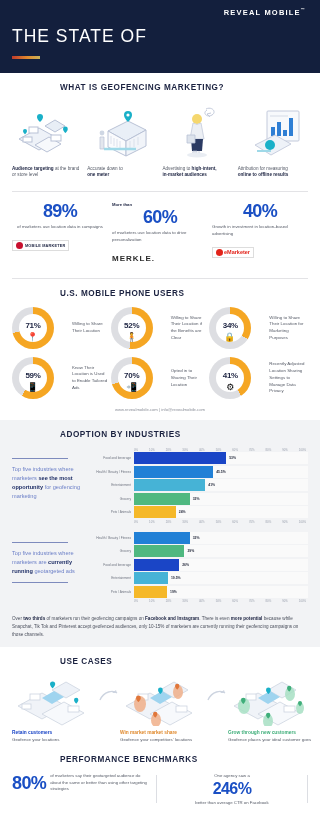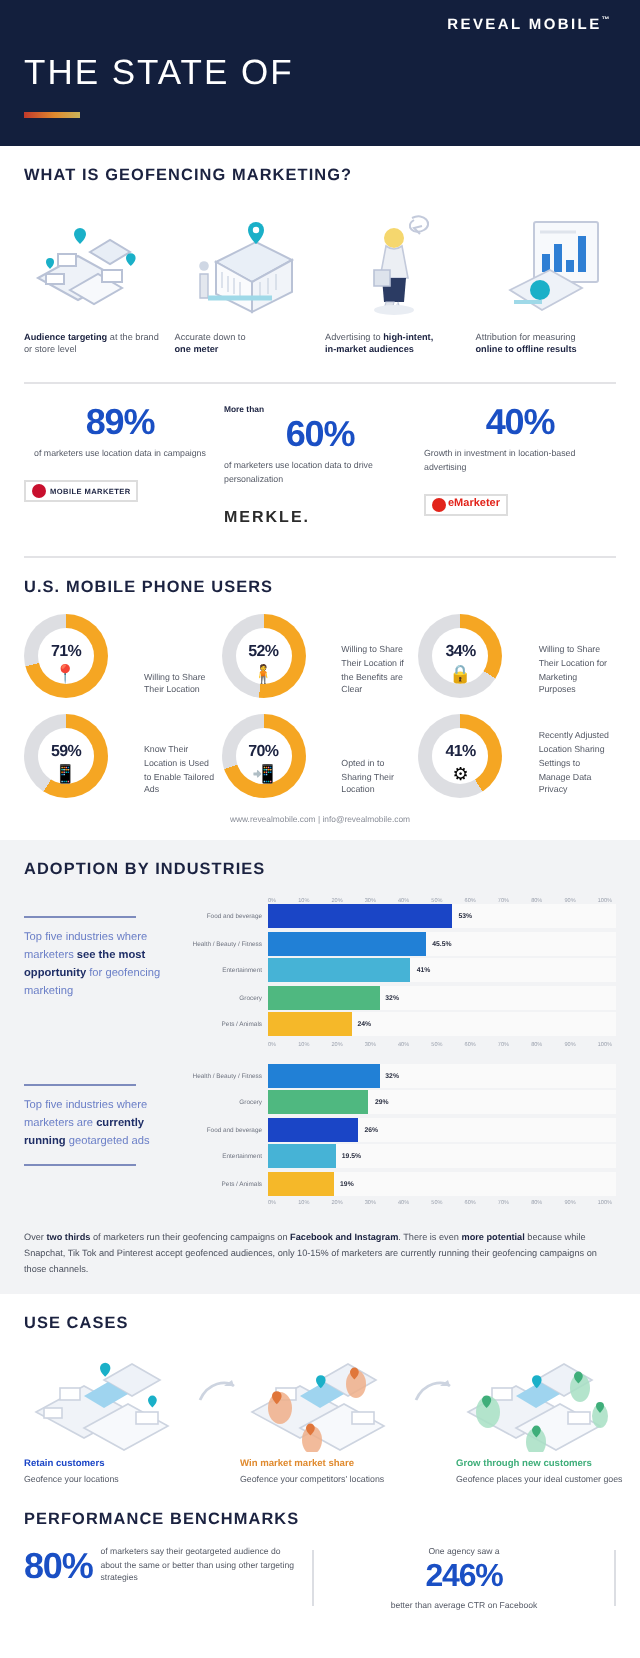--- a/index.html
+++ b/index.html
@@ -19,21 +19,21 @@
   .hero-l1 { color: #fff; font-size: 17.5px; font-weight: 300; letter-spacing: 1px;
              margin-top: 9px; line-height: 1.15; }
   .hero-l2 { color: #fff; font-size: 17.5px; font-weight: bold; letter-spacing: .2px;
              line-height: 1.15; margin-top: 1px;}
   .rule { width: 28px; height: 3px; margin-top: 10px;
           background: linear-gradient(90deg,#c0392b 0%, #e08a2e 55%, #c9b35a 100%); }
 
   
   .sec { padding: 10px 12px 6px 12px; }
   .sec-title { font-size: 8.2px; font-weight: bold; color: #1b2240;
-               letter-spacing: .55px; margin-bottom: 9px; }
+               letter-spacing: .55px; margin-bottom: 9px; margin-left: 48px; }
   .hr { height: 1px; background: #e3e3e6; margin: 6px 12px 0 12px; }
 
   
   .four { display: flex; gap: 5px; }
   .four .cell { flex: 1; }
   .ill { height: 60px; display: flex; align-items: flex-end; justify-content: center; }
   .cap { font-size: 4.6px; color: #555a66; line-height: 1.45; margin-top: 5px; }
   .cap b { color: #1b2240; }
 
   
@@ -50,21 +50,21 @@
   .logo-dot { width: 7px; height: 7px; border-radius: 50%; background: #c8102e; }
   .logo-mm span { font-size: 3.8px; font-weight: bold; color: #1b2240; letter-spacing: .2px; }
   .logo-merkle { font-size: 8px; font-weight: bold; color: #2b2b2b; letter-spacing: 1px; }
   .logo-em { display: flex; align-items: center; gap: 1px; border: .5px solid #ddd;
              padding: 1px 3px; }
   .logo-em .dot { width: 7px; height: 7px; border-radius: 50%; background: #e2231a; }
   .logo-em span { font-size: 5.5px; font-weight: bold; color: #e2231a; }
 
   
   .donut-grid { display: flex; flex-wrap: wrap; row-gap: 8px; }
-  .donut-cell { width: 33.33%; display: flex; align-items: flex-end; gap: 18px; padding-right: 3px; }
+  .donut-cell { width: 33.33%; display: flex; align-items: center; gap: 18px; padding-right: 3px; }
   .donut { width: 42px; height: 42px; border-radius: 50%; position: relative; flex: 0 0 42px; }
   .donut .hole { position: absolute; inset: 7px; background: #fff; border-radius: 50%;
                  display: flex; align-items: center; justify-content: center; }
   .donut .pct { font-size: 8px; font-weight: bold; color: #1b2240; letter-spacing: -.3px;
                 margin-top: -6px; }
   .donut .mini { position: absolute; left: 50%; top: 60%; transform: translateX(-50%);
                  font-size: 9px; }
   .donut-label { font-size: 4.4px; color: #555a66; line-height: 1.55; }
 
   .mini-footer { text-align: center; font-size: 4.2px; color: #8b8f99;

